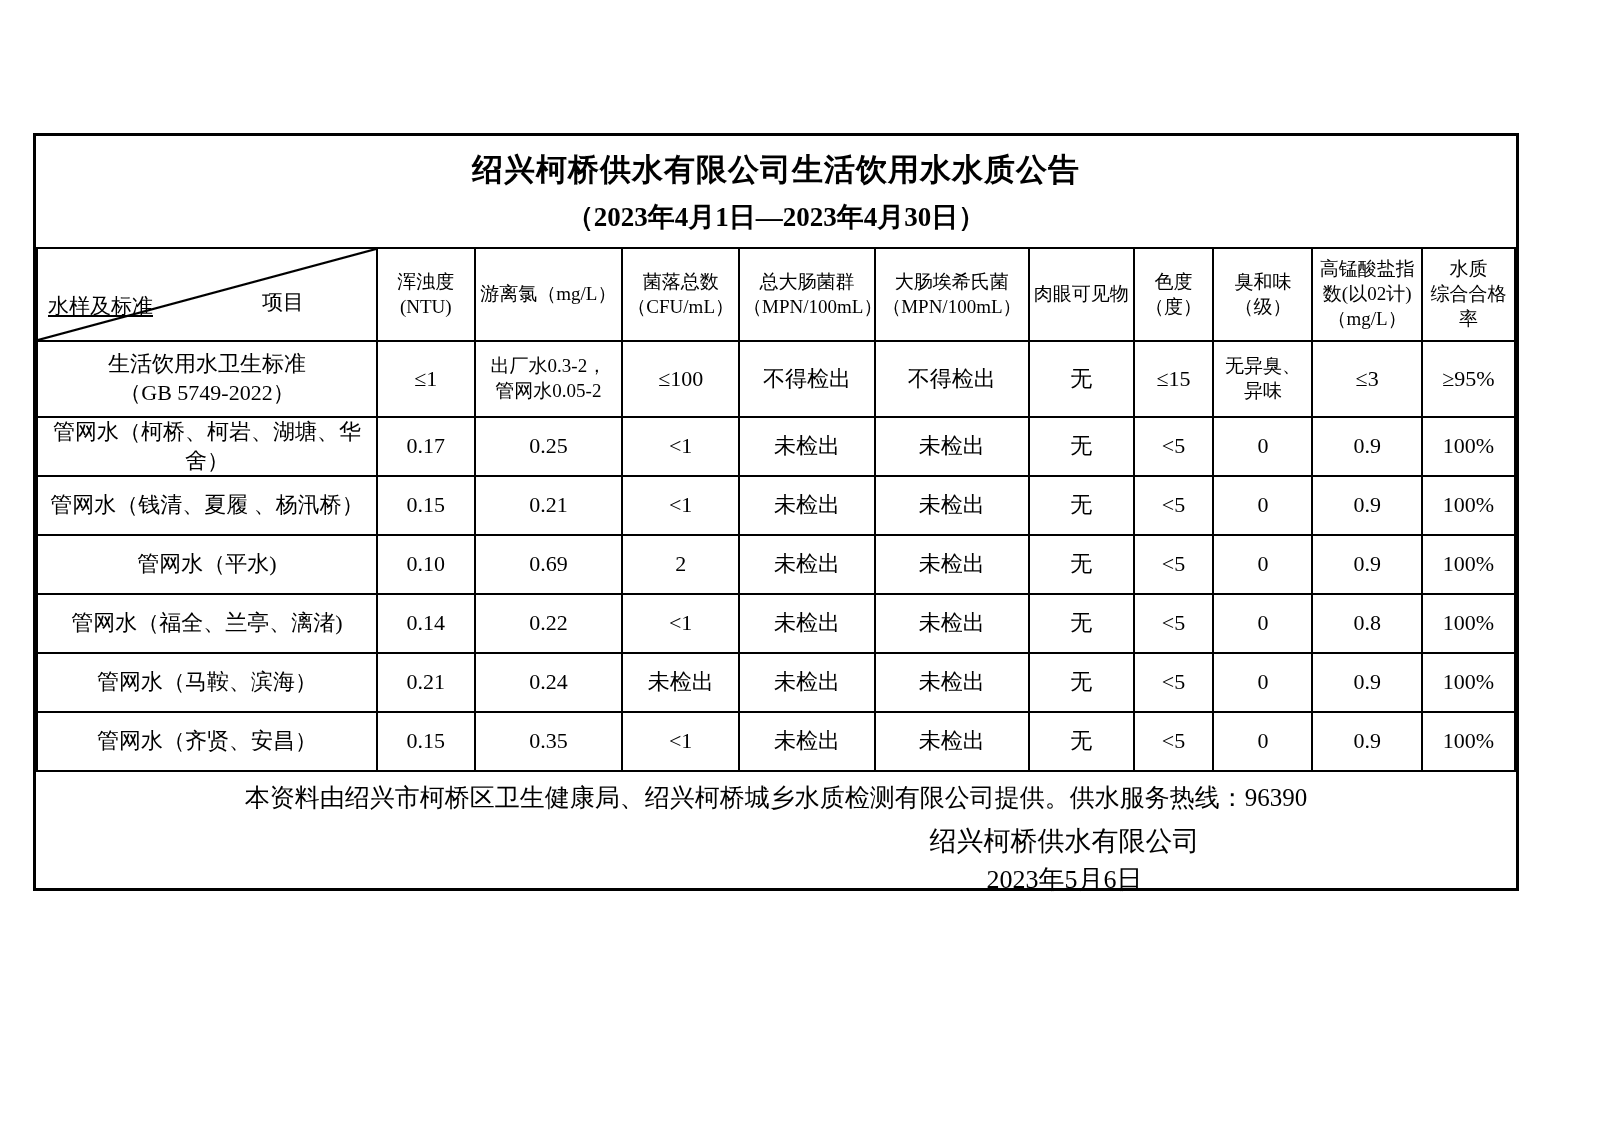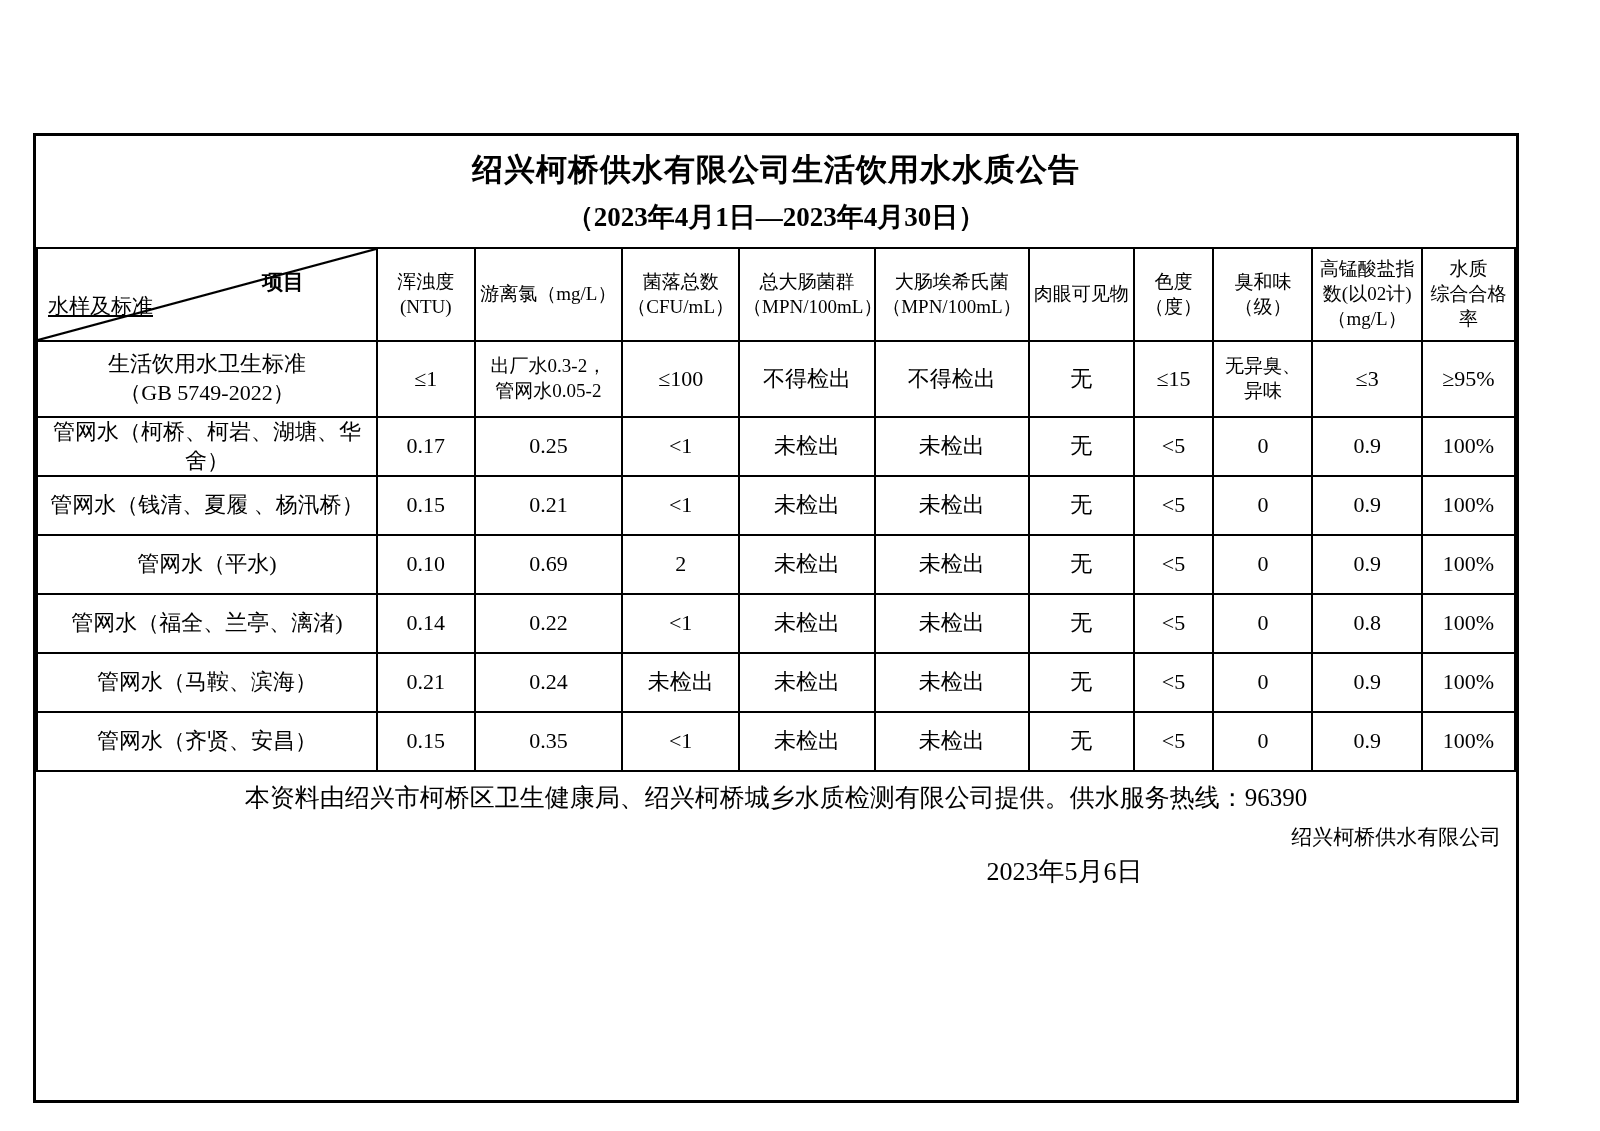--- a/index.html
+++ b/index.html
@@ -14,21 +14,21 @@
     width: 1600px;
     height: 1131px;
     background: #ffffff;
     overflow: hidden;
   }
   .doc {
     position: absolute;
     left: 33px;
     top: 133px;
     width: 1486px;
-    height: 970px;
+    height: 758px;
     border: 3px solid #000;
     box-sizing: border-box;
     background: #fff;
   }
   .title {
     margin-top: 13px;
     text-align: center;
     font-size: 31px;
     font-weight: bold;
     letter-spacing: 1px;
@@ -91,37 +91,37 @@
     position: absolute;
     left: 10px;
     bottom: 20px;
     font-size: 21px;
     font-weight: normal;
     text-decoration: underline;
   }
   th.corner .corner-tr {
     position: absolute;
     right: 72px;
-    top: 20px;
+    top: 40px;
     font-size: 21px;
-    font-weight: bold;
+    font-weight: normal;
   }
   .footer-note {
     margin: 9px 4px 0 4px;
     font-size: 25px;
     text-align: center;
     white-space: nowrap;
   }
   .signature {
     margin-top: 9px;
     margin-left: 40%;
     width: 59%;
     text-align: center;
   }
-  .sign-company { font-size: 21px; text-align: right; }
+  .sign-company { font-size: 27px; }
   .sign-date { font-size: 26px; margin-top: 3px; text-align: center; }
 </style>
 </head>
 <body>
 
 <div class="page">
   <div class="doc">
 
     <div class="title">绍兴柯桥供水有限公司生活饮用水水质公告</div>
     <div class="subtitle">（2023年4月1日—2023年4月30日）</div>

